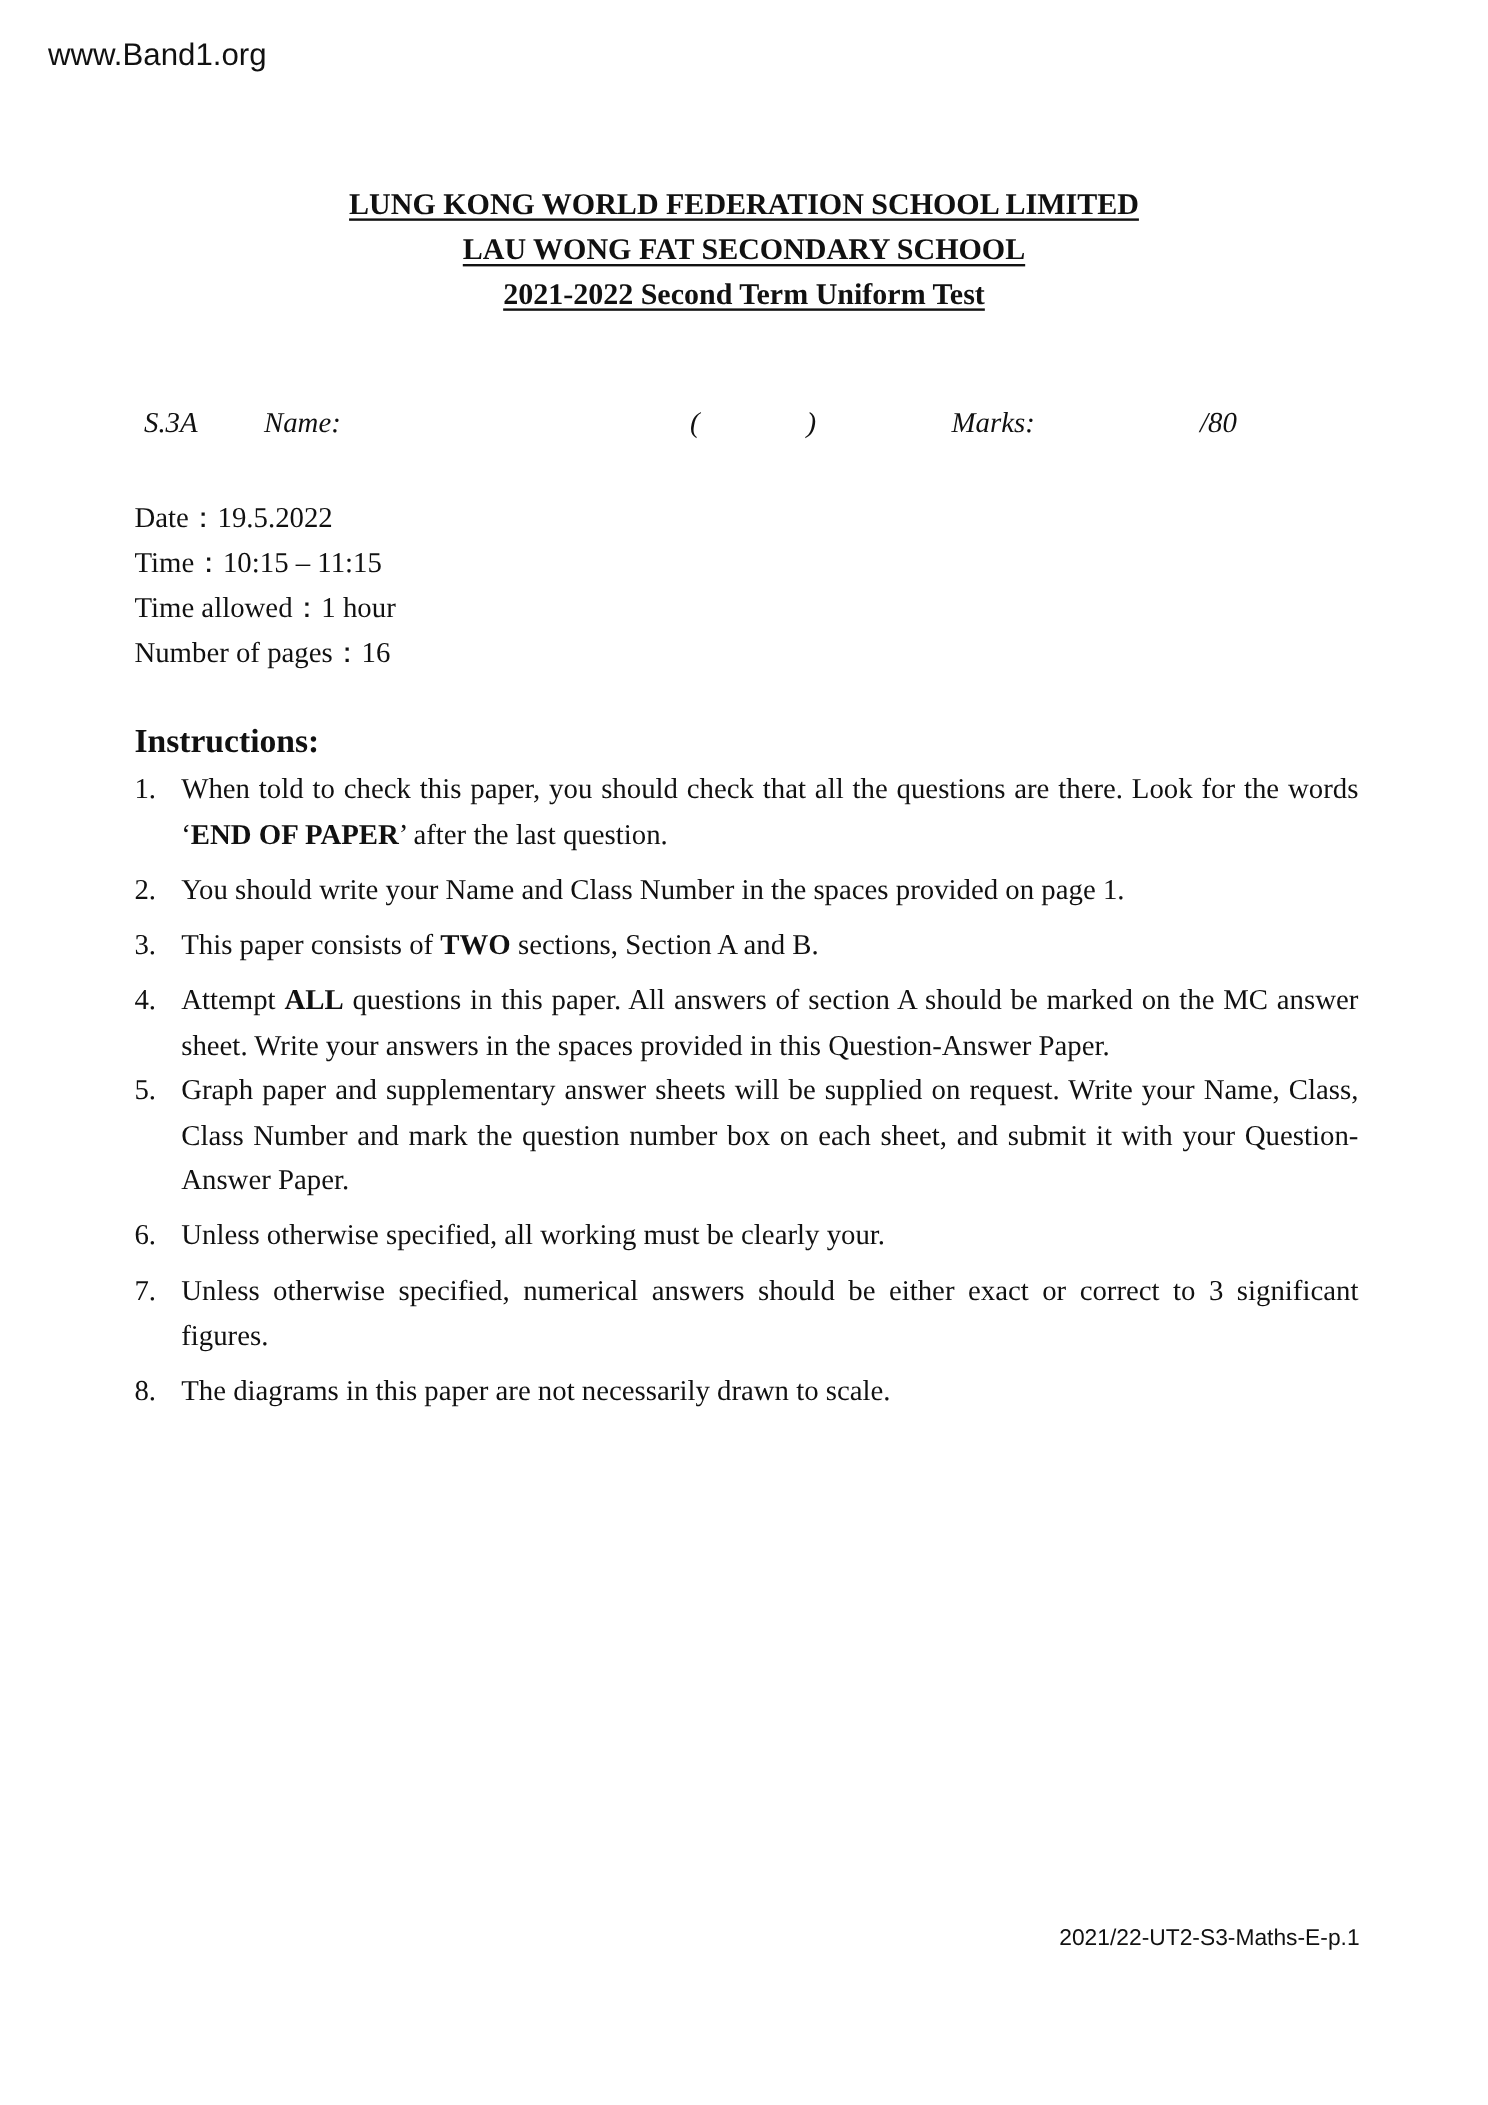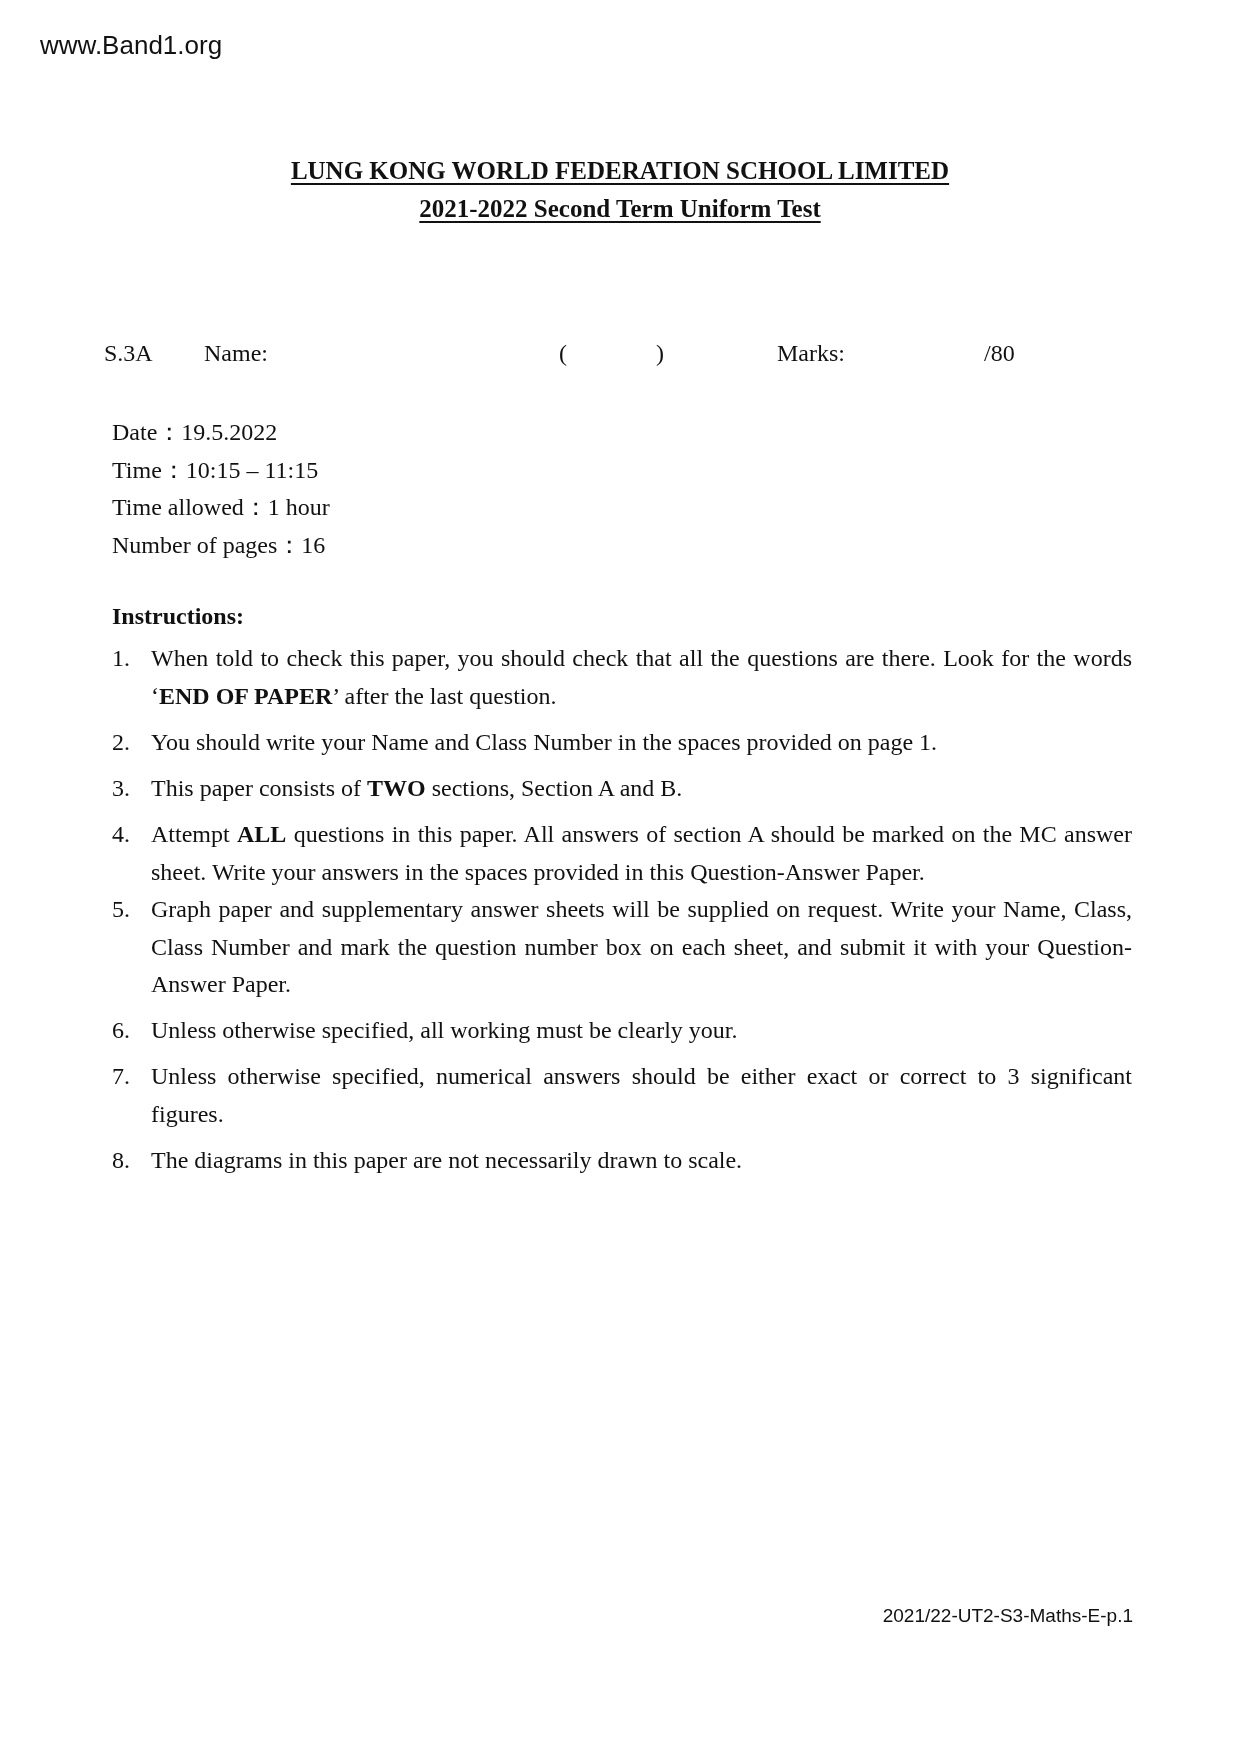--- a/index.html
+++ b/index.html
@@ -2,39 +2,40 @@
 <html><head>
 <meta charset="utf-8">
 <style>
   html, body { margin:0; padding:0; background:#ffffff; }
   body { width:1240px; height:1754px; position:relative; overflow:hidden; color:#111; }
   .serif { font-family: "Liberation Serif", "DejaVu Serif", serif; }
   .sans { font-family: "Liberation Sans", "DejaVu Sans", sans-serif; }
   .watermark { position:absolute; left:40px; top:30px; font-size:26px; color:#111; }
   .header { position:absolute; left:0; width:1240px; top:152px; text-align:center; }
   .header div { font-weight:bold; font-size:25px; text-decoration:underline; text-decoration-thickness:2px; text-underline-offset:4px; height:37.5px; line-height:37.5px; }
-  .infoline { position:absolute; top:340px; left:104px; font-size:24px; width:1000px; height:34px; }
+  .infoline { position:absolute; top:340px; left:120px; font-size:24px; width:1000px; height:34px;font-style:italic; }
   .infoline span { position:absolute; top:0; }
   .blank { display:inline-block; border-bottom:1.5px solid #111; height:24px; vertical-align:baseline; }
   .meta { position:absolute; left:112px; top:414px; font-size:24px; }
   .meta div { height:37.5px; line-height:37.5px; }
-  .instr-title { position:absolute; left:112px; top:603px; font-size:24px; font-weight:bold; }
+  .instr-title { position:absolute; left:112px; top:603px; font-size:28px; font-weight:bold; }
   .items { position:absolute; left:112px; top:640px; width:1020px; font-size:24px; }
   .item { display:flex; line-height:37.5px; }
   .item .num { width:39px; flex:none; }
   .item .txt { flex:1; text-align:justify; }
   .footer { position:absolute; left:0; width:1133px; top:1605px; text-align:right; font-size:19px; }
 </style>
 </head>
 <body>
 
 <div class="watermark sans">www.Band1.org</div>
 
 <div class="header serif">
   <div>LUNG KONG WORLD FEDERATION SCHOOL LIMITED</div>
+  <div>LAU WONG FAT SECONDARY SCHOOL</div>
   <div>2021-2022 Second Term Uniform Test</div>
 </div>
 
 <div class="infoline serif">
   <span style="left:0">S.3A</span>
   <span style="left:100px">Name:</span>
   <span style="left:180px;top:2px" class="blank">
       <span style="display:inline-block;width:277px"></span>
     </span>
   <span style="left:455px">(</span>

